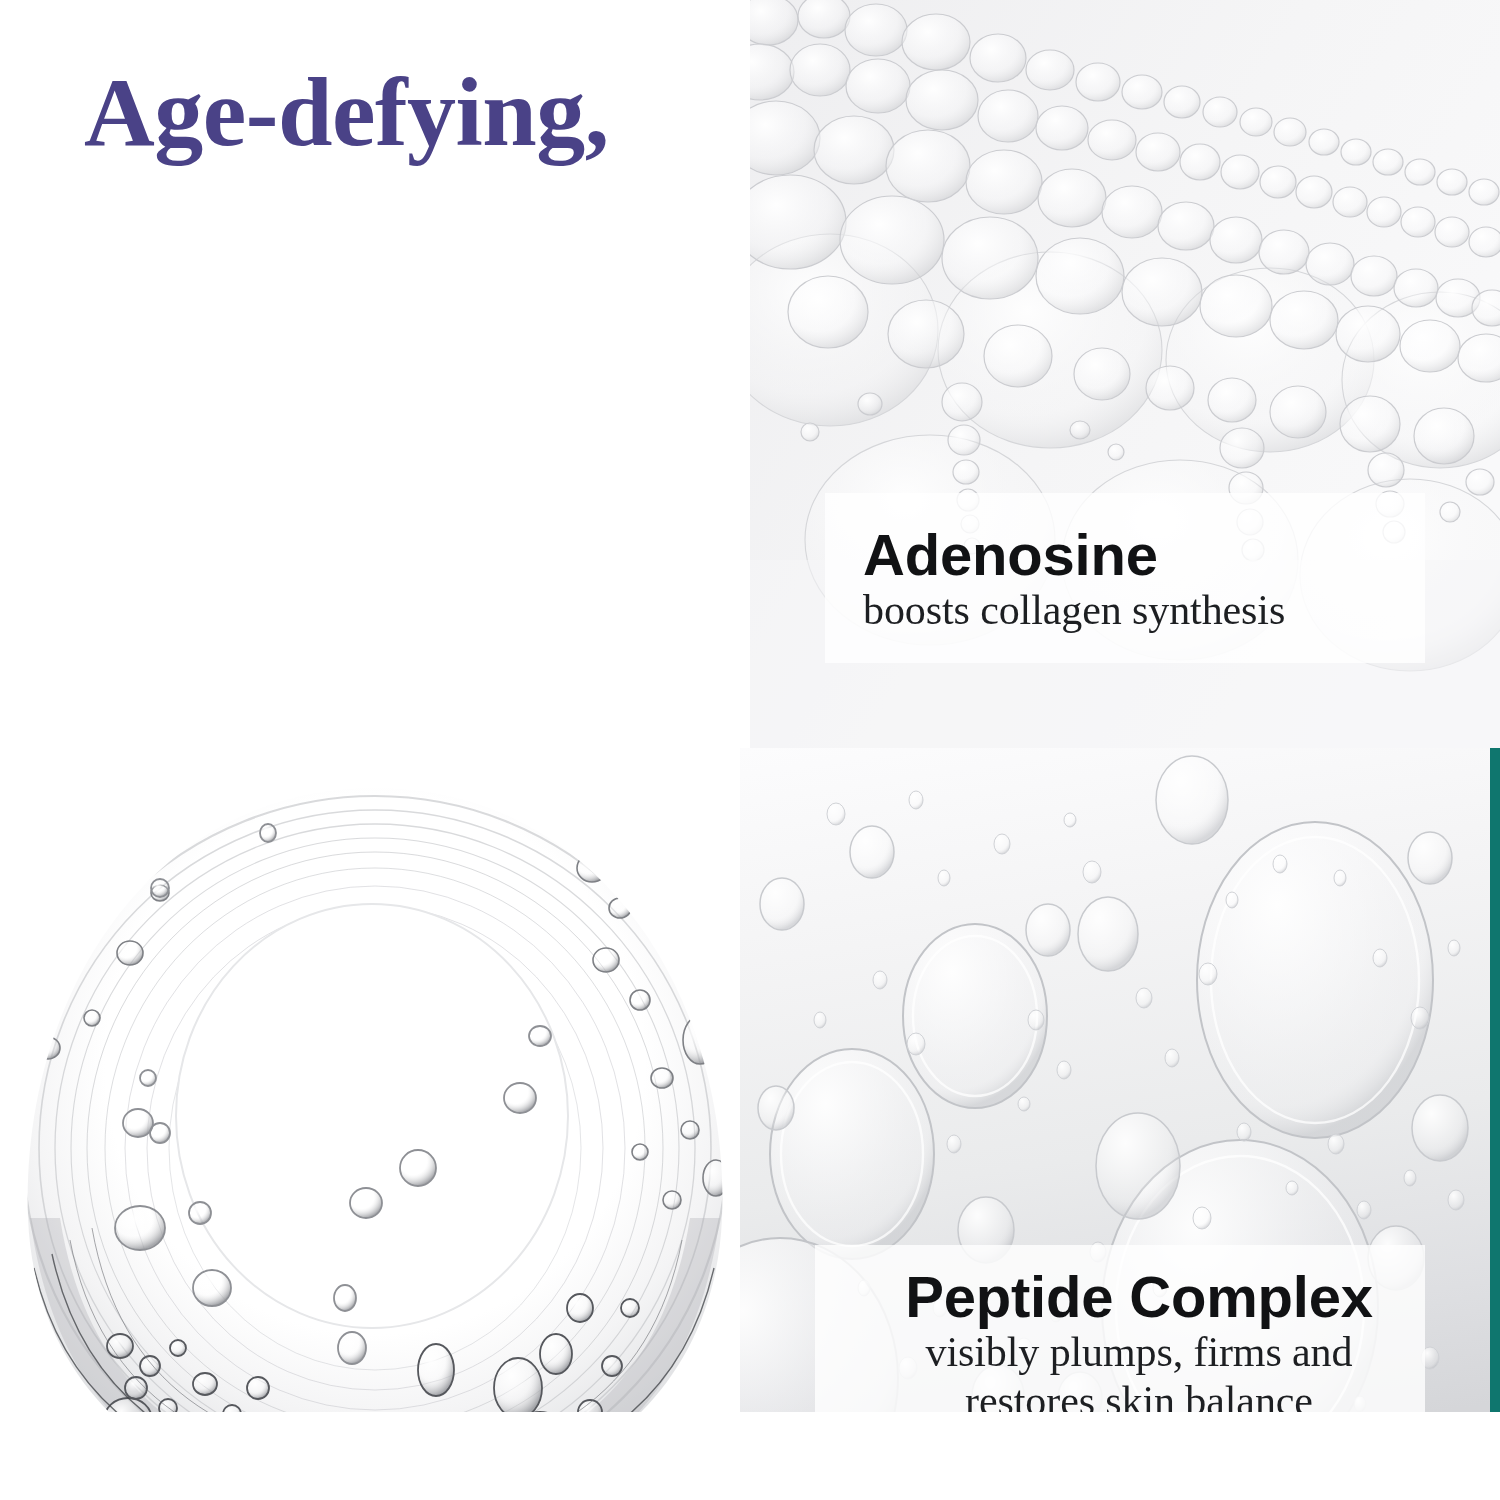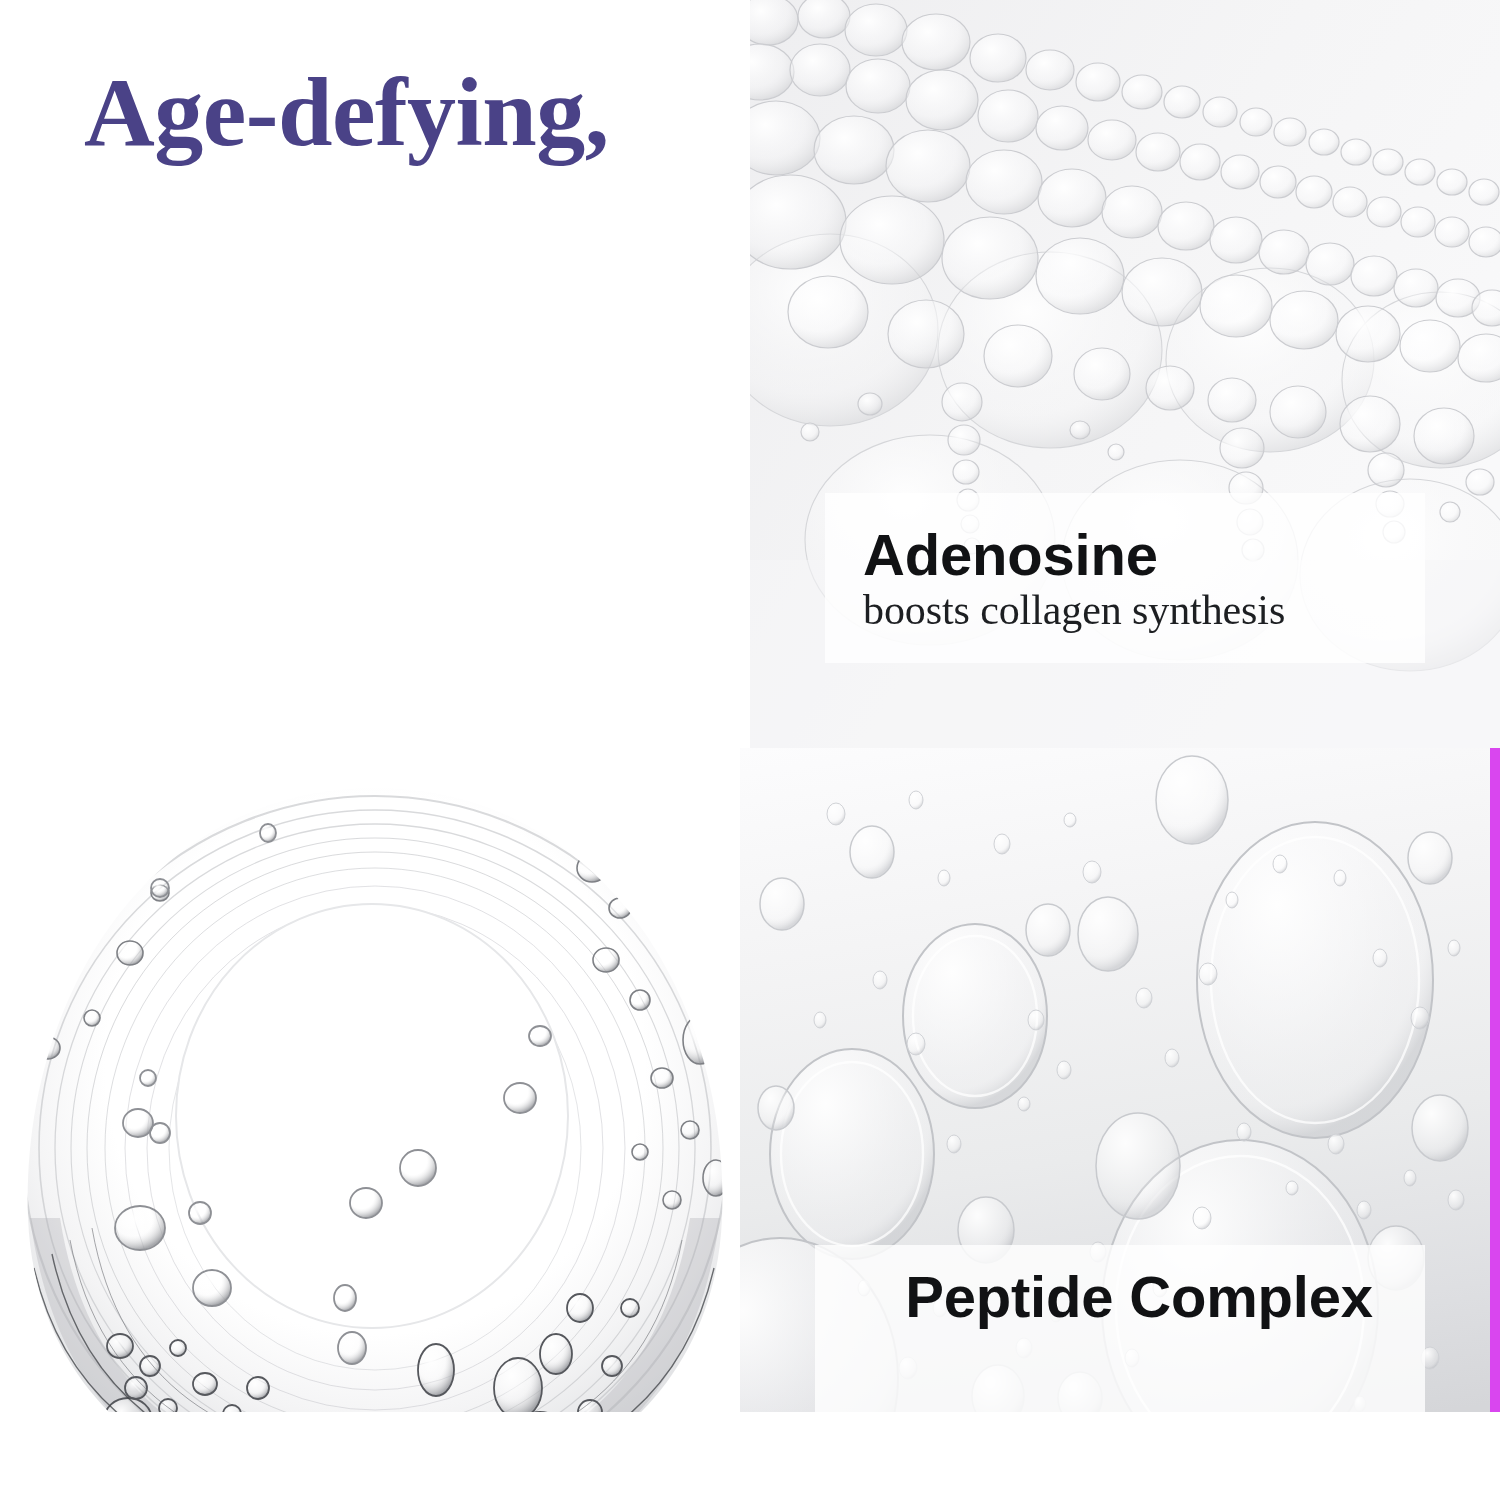--- a/index.html
+++ b/index.html
@@ -5,21 +5,21 @@
   html, body {
     margin: 0;
     padding: 0;
     background: #ffffff;
   }
   #page {
     position: relative;
     width: 1500px;
     height: 1412px;
     overflow: hidden;
-    background: #d946ef;
+    background: #0f766e;
     font-family: "Liberation Sans", sans-serif;
   }
 
   
   .quad { position: absolute; overflow: hidden; }
   #quad-tl { left: 0;    top: 0;    width: 750px; height: 748px; background: #ffffff; }
   #quad-tr { left: 750px;top: 0;    width: 750px; height: 748px; }
   #quad-bl { left: 0;    top: 748px;width: 750px; height: 752px; background: #ffffff; }
   #quad-br { left: 740px;top: 748px;width: 750px; height: 752px; text-align: center; }
 
@@ -481,17 +481,21 @@
           <ellipse cx="170" cy="716" rx="10" ry="12"></ellipse>
           <ellipse cx="94" cy="736" rx="8" ry="10"></ellipse>
           <ellipse cx="306" cy="726" rx="7" ry="9"></ellipse>
         </g>
       </svg>
     </div>
 
     <div class="caption-band" id="cap-peptide">
       <div class="inner">
         <div class="cap-title">Peptide Complex</div>
+        <div class="cap-sub">
+          <span>visibly plumps, firms and</span>
+          <span>restores skin balance</span>
+        </div>
       </div>
     </div>
   </div>
 
 </div>
 
 </body></html>

